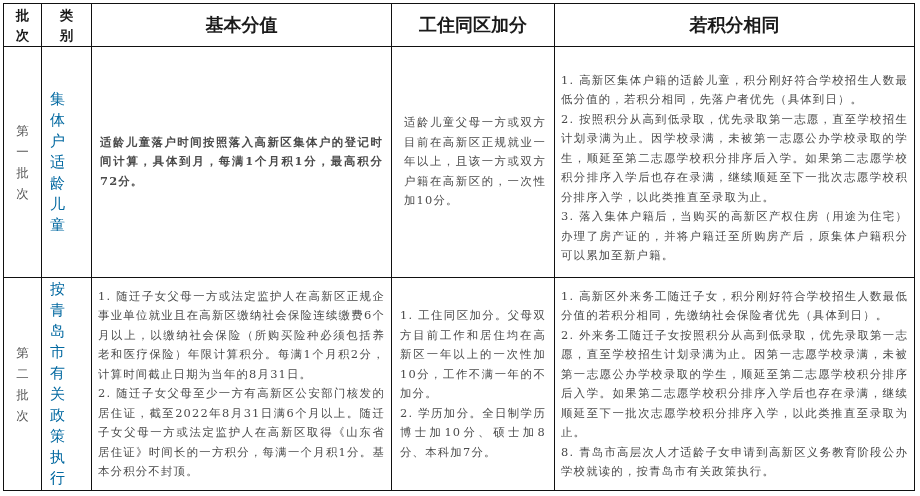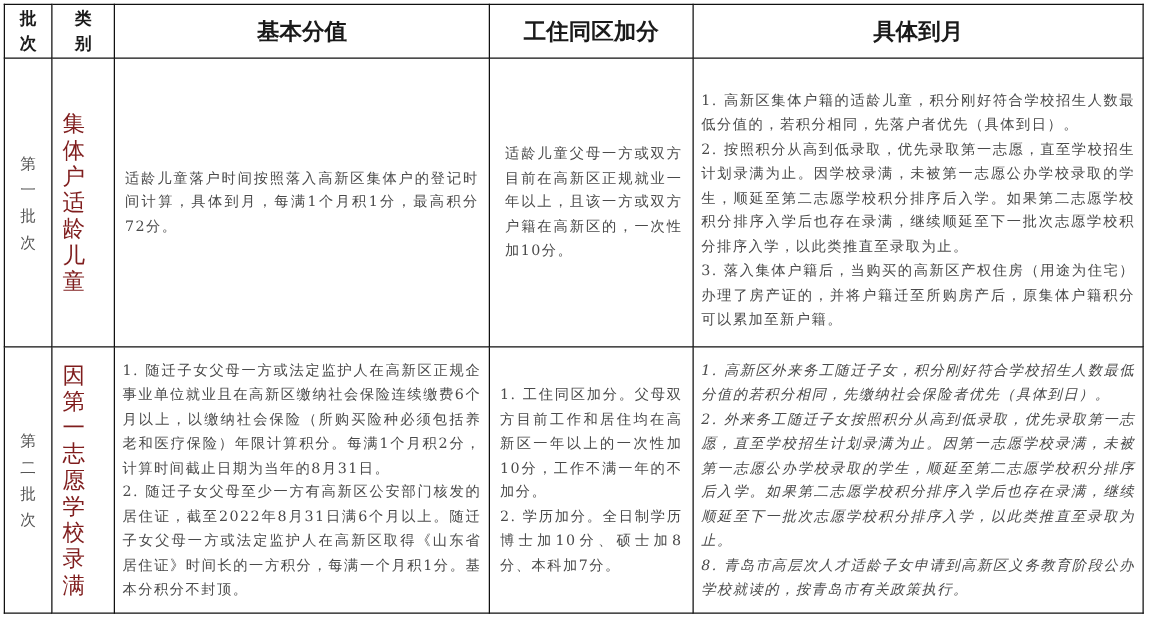--- a/index.html
+++ b/index.html
@@ -9,21 +9,21 @@
                  table-layout:fixed; width:911px; }
   table.policy td, table.policy th { border:1.3px solid #111; padding:0; vertical-align:middle; }
   th { font-weight:bold; color:#1a1a1a; font-size:18px; }
   .hdr-row { height:43px; }
   .r1 { height:231px; }
   .r2 { height:213px; }
   .vert { text-align:center; font-size:12.5px; line-height:21px; color:#555; }
   .vert span { display:block; }
   .hdr-vert { font-size:13.5px; line-height:20px; text-align:center; }
   .hdr-vert span { display:block; }
-  .cat { font-size:18px; line-height:21px; color:#7f1d1d; padding:0 6px 0 8px !important; text-align:left; letter-spacing:3px; }
+  .cat { font-size:15px; line-height:21px; color:#0369a1; padding:0 6px 0 8px !important; text-align:left; letter-spacing:3px; }
   .txt { font-size:11.4px; line-height:19.5px; color:#4a4a4a; letter-spacing:1.2px; text-align:justify; }
   .txt p { margin:0; }
 </style>
 </head>
 <body>
 
 <table class="policy">
   <colgroup>
     <col style="width:38px">
     <col style="width:50px">
@@ -36,60 +36,60 @@
     <th class="hdr-vert">
       <span>批</span>
       <span>次</span>
     </th>
     <th class="hdr-vert">
       <span>类</span>
       <span>别</span>
     </th>
     <th>基本分值</th>
     <th>工住同区加分</th>
-    <th>具体到月</th>
+    <th>若积分相同</th>
   </tr>
 
   <tr class="r1">
     <td class="vert">
       <span>第</span>
       <span>一</span>
       <span>批</span>
       <span>次</span>
     </td>
     <td class="cat">集体户适龄儿童</td>
-    <td class="txt" style="padding:0 8px 0 8px;">
+    <td class="txt" style="padding:0 8px 0 8px;font-weight:bold;">
       <p>适龄儿童落户时间按照落入高新区集体户的登记时间计算，具体到月，每满1个月积1分，最高积分72分。</p>
     </td>
     <td class="txt" style="padding:0 8px 0 12px;margin-top:24px;">
       <p>适龄儿童父母一方或双方目前在高新区正规就业一年以上，且该一方或双方户籍在高新区的，一次性加10分。</p>
     </td>
     <td class="txt" style="padding:12px 6px 0 6px;">
       <p>1. 高新区集体户籍的适龄儿童，积分刚好符合学校招生人数最低分值的，若积分相同，先落户者优先（具体到日）。</p>
       <p>2. 按照积分从高到低录取，优先录取第一志愿，直至学校招生计划录满为止。因学校录满，未被第一志愿公办学校录取的学生，顺延至第二志愿学校积分排序后入学。如果第二志愿学校积分排序入学后也存在录满，继续顺延至下一批次志愿学校积分排序入学，以此类推直至录取为止。</p>
       <p>3. 落入集体户籍后，当购买的高新区产权住房（用途为住宅）办理了房产证的，并将户籍迁至所购房产后，原集体户籍积分可以累加至新户籍。</p>
     </td>
   </tr>
 
   <tr class="r2">
     <td class="vert">
       <span>第</span>
       <span>二</span>
       <span>批</span>
       <span>次</span>
     </td>
-    <td class="cat">因第一志愿学校录满</td>
+    <td class="cat">按青岛市有关政策执行</td>
     <td class="txt" style="padding:0 6px 0 6px;">
       <p>1. 随迁子女父母一方或法定监护人在高新区正规企事业单位就业且在高新区缴纳社会保险连续缴费6个月以上，以缴纳社会保险（所购买险种必须包括养老和医疗保险）年限计算积分。每满1个月积2分，计算时间截止日期为当年的8月31日。</p>
       <p>2. 随迁子女父母至少一方有高新区公安部门核发的居住证，截至2022年8月31日满6个月以上。随迁子女父母一方或法定监护人在高新区取得《山东省居住证》时间长的一方积分，每满一个月积1分。基本分积分不封顶。</p>
     </td>
     <td class="txt" style="padding:0 8px 0 8px;">
       <p>1. 工住同区加分。父母双方目前工作和居住均在高新区一年以上的一次性加10分，工作不满一年的不加分。</p>
       <p>2. 学历加分。全日制学历博士加10分、硕士加8分、本科加7分。</p>
     </td>
-    <td class="txt" style="padding:0 6px 0 6px;font-style:italic;">
+    <td class="txt" style="padding:0 6px 0 6px;">
       <p>1. 高新区外来务工随迁子女，积分刚好符合学校招生人数最低分值的若积分相同，先缴纳社会保险者优先（具体到日）。</p>
       <p>2. 外来务工随迁子女按照积分从高到低录取，优先录取第一志愿，直至学校招生计划录满为止。因第一志愿学校录满，未被第一志愿公办学校录取的学生，顺延至第二志愿学校积分排序后入学。如果第二志愿学校积分排序入学后也存在录满，继续顺延至下一批次志愿学校积分排序入学，以此类推直至录取为止。</p>
       <p>8. 青岛市高层次人才适龄子女申请到高新区义务教育阶段公办学校就读的，按青岛市有关政策执行。</p>
     </td>
   </tr>
 </tbody>
   </table>
 
 </body></html>

